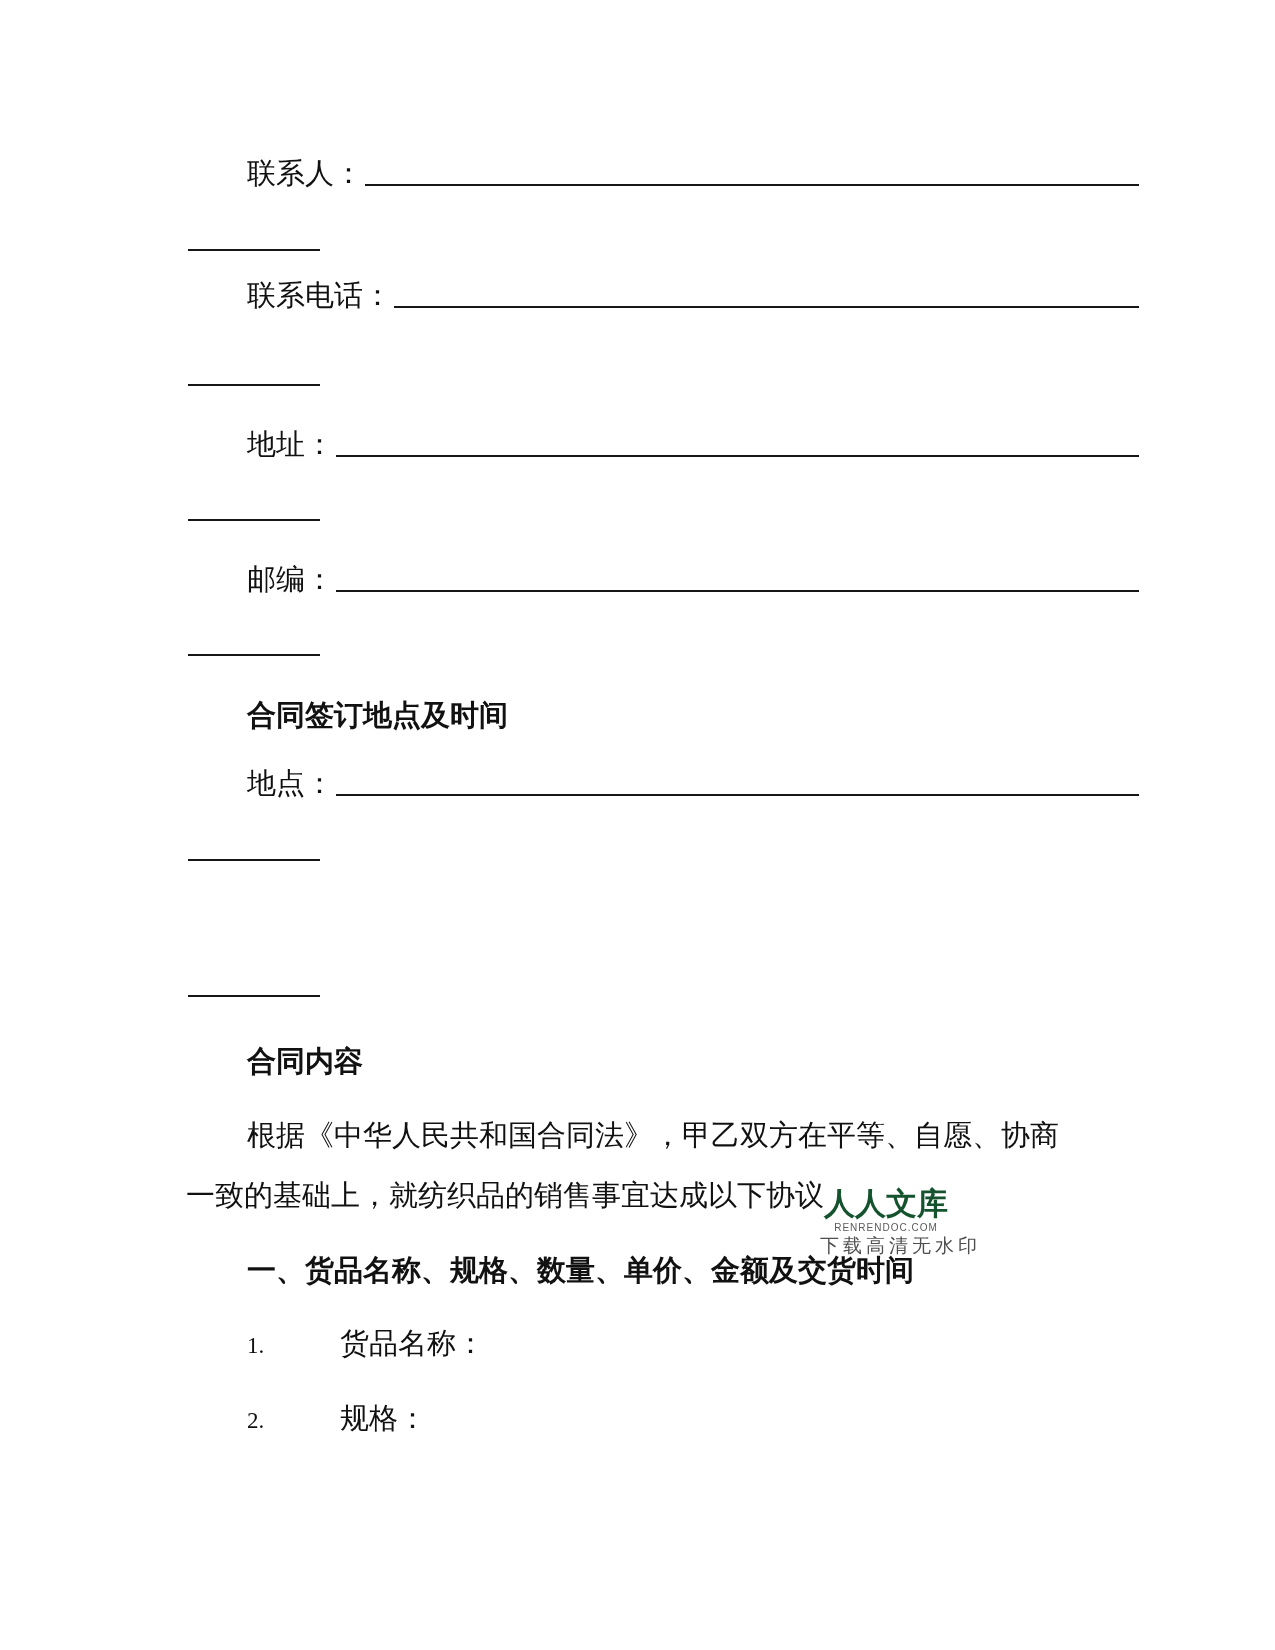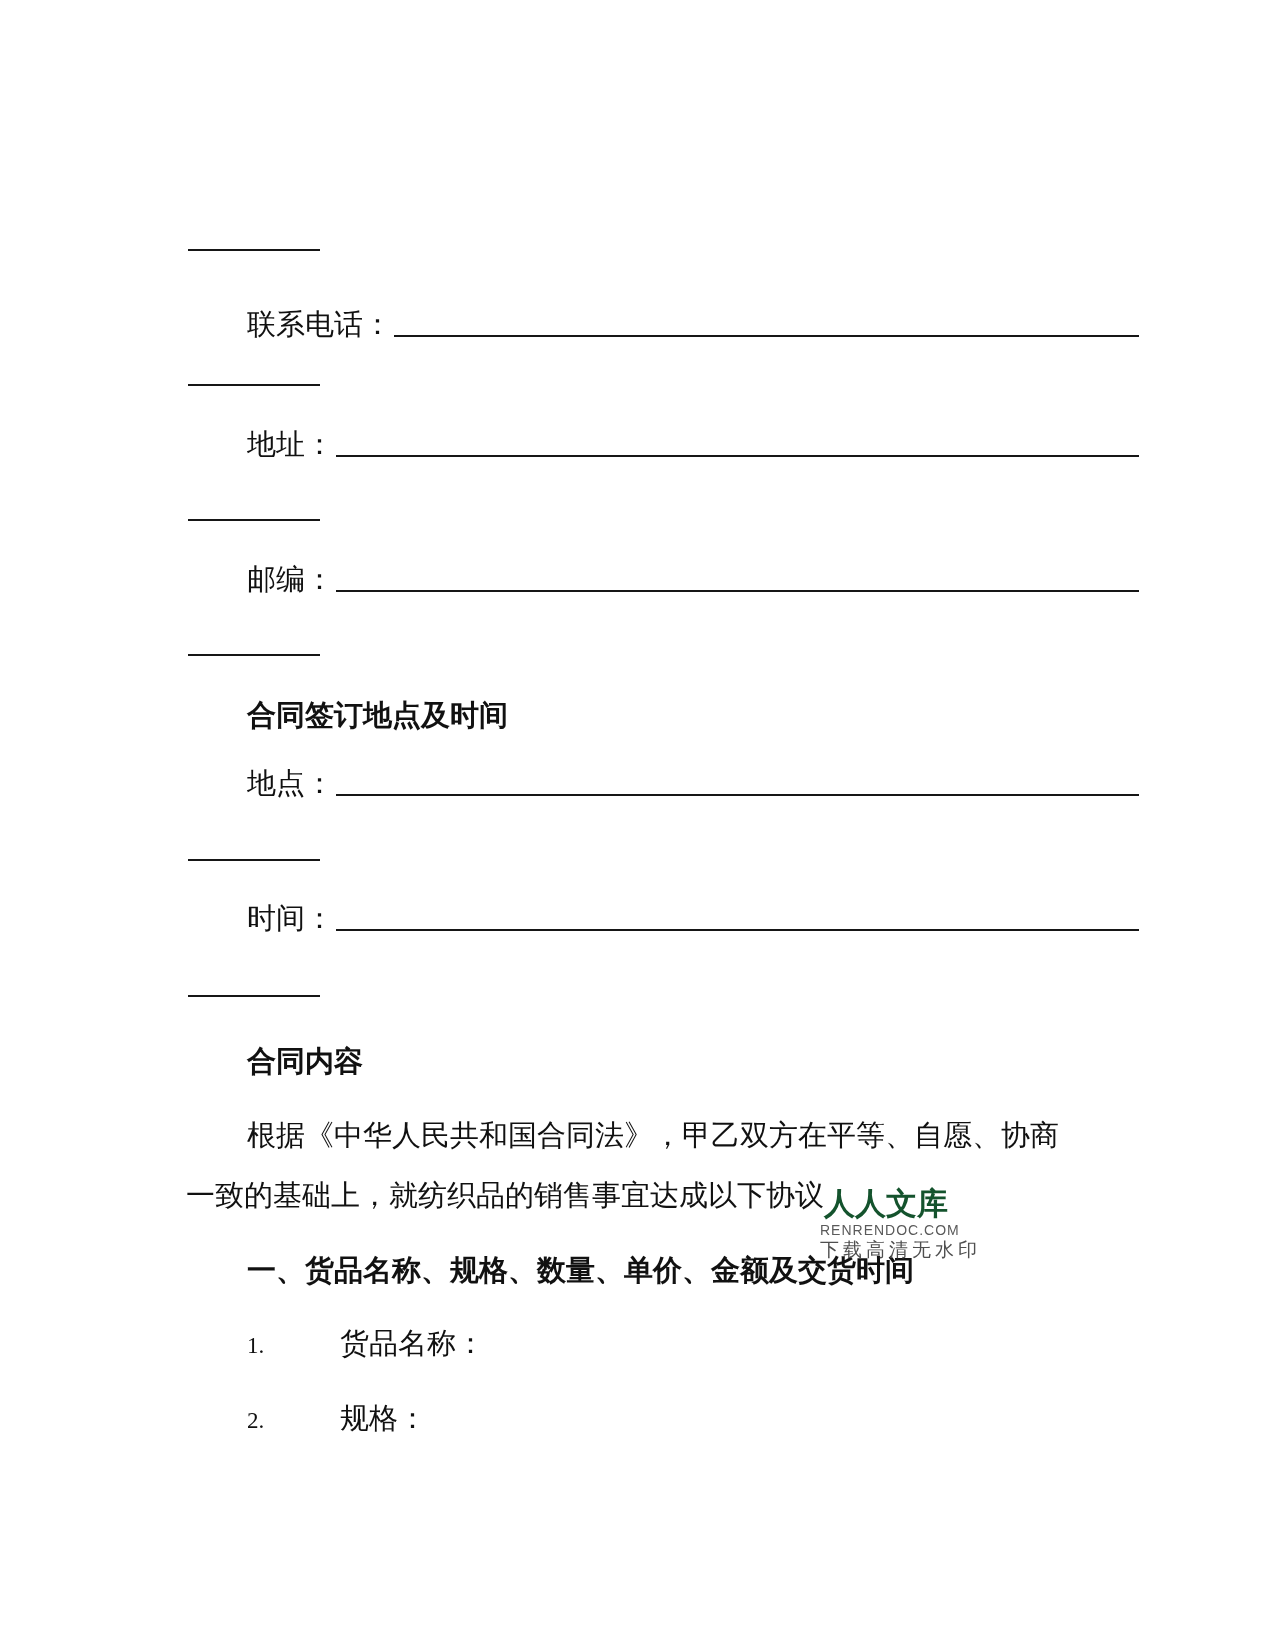--- a/index.html
+++ b/index.html
@@ -63,41 +63,45 @@
   .wm-title {
     font-family: "Liberation Serif", serif;
     font-weight: bold;
     font-size: 31px;
     color: #14532d;
     letter-spacing: 0px;
     white-space: nowrap;
   }
   .wm-domain {
     margin-top: 4px;
-    font-size: 14px;
+    font-size: 10px;
     letter-spacing: 1px;
     color: #5a5a5a;
     white-space: nowrap;
   }
   .wm-tagline {
     margin-top: 3px;
     font-size: 19px;
     letter-spacing: 4px;
     color: #4f4f4f;
     white-space: nowrap;
   }
 </style>
 </head>
 <body>
 
 <div class="page">
 
+  <div class="row field indent" style="top:153px">
+    <span class="lbl">联系人：</span>
+    <span class="fill"></span>
+  </div>
   <div class="contline" style="top:249px"></div>
 
-  <div class="row field indent" style="top:304px">
+  <div class="row field indent" style="top:275px">
     <span class="lbl">联系电话：</span>
     <span class="fill"></span>
   </div>
   <div class="contline" style="top:384px"></div>
 
   <div class="row field indent" style="top:424px">
     <span class="lbl">地址：</span>
     <span class="fill"></span>
   </div>
   <div class="contline" style="top:519px"></div>
@@ -109,24 +113,20 @@
   <div class="contline" style="top:654px"></div>
 
   <div class="row heading indent" style="top:695px">合同签订地点及时间</div>
 
   <div class="row field indent" style="top:763px">
     <span class="lbl">地点：</span>
     <span class="fill"></span>
   </div>
   <div class="contline" style="top:859px"></div>
 
-  <div class="row field indent" style="top:898px">
-    <span class="lbl">时间：</span>
-    <span class="fill"></span>
-  </div>
   <div class="contline" style="top:995px"></div>
 
   <div class="row heading indent" style="top:1041px">合同内容</div>
 
   <div class="row indent" style="top:1115px">根据《中华人民共和国合同法》，甲乙双方在平等、自愿、协商</div>
   <div class="row heading indent" style="top:1250px">一、货品名称、规格、数量、单价、金额及交货时间</div>
 
   <div class="row" style="top:1175px">一致的基础上，就纺织品的销售事宜达成以下协议</div>
 
   <div class="row li indent" style="top:1323px">

